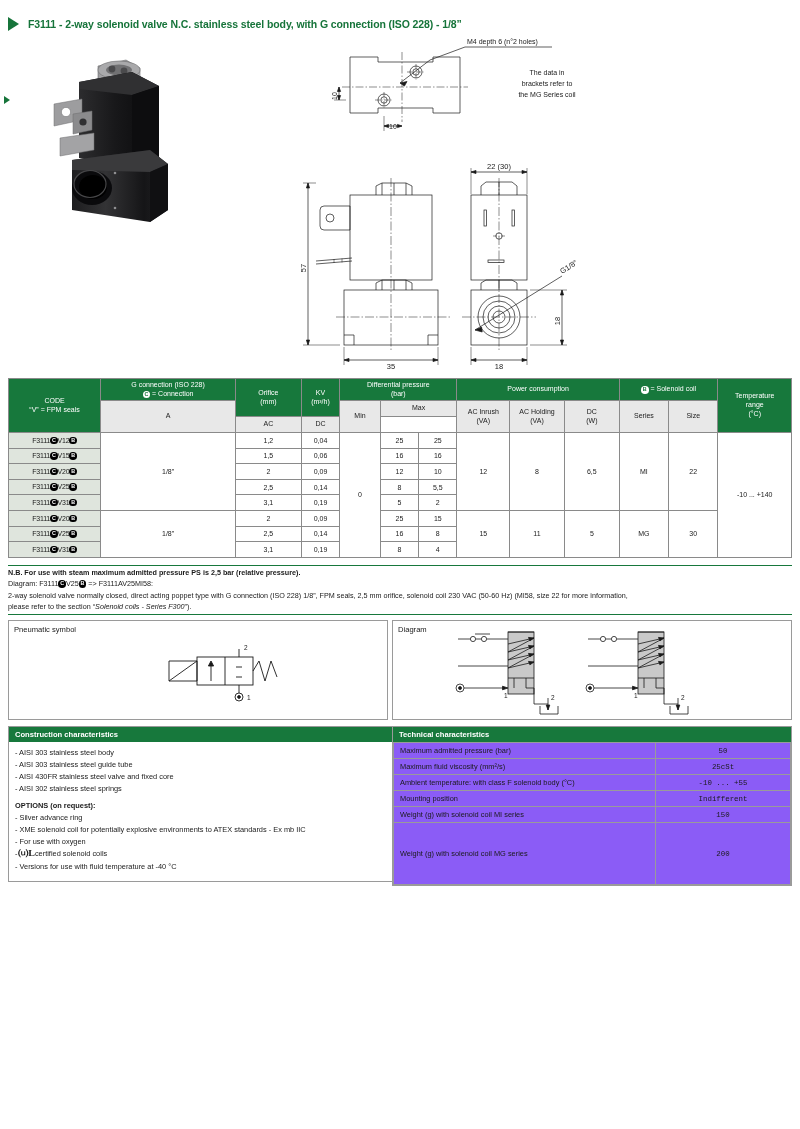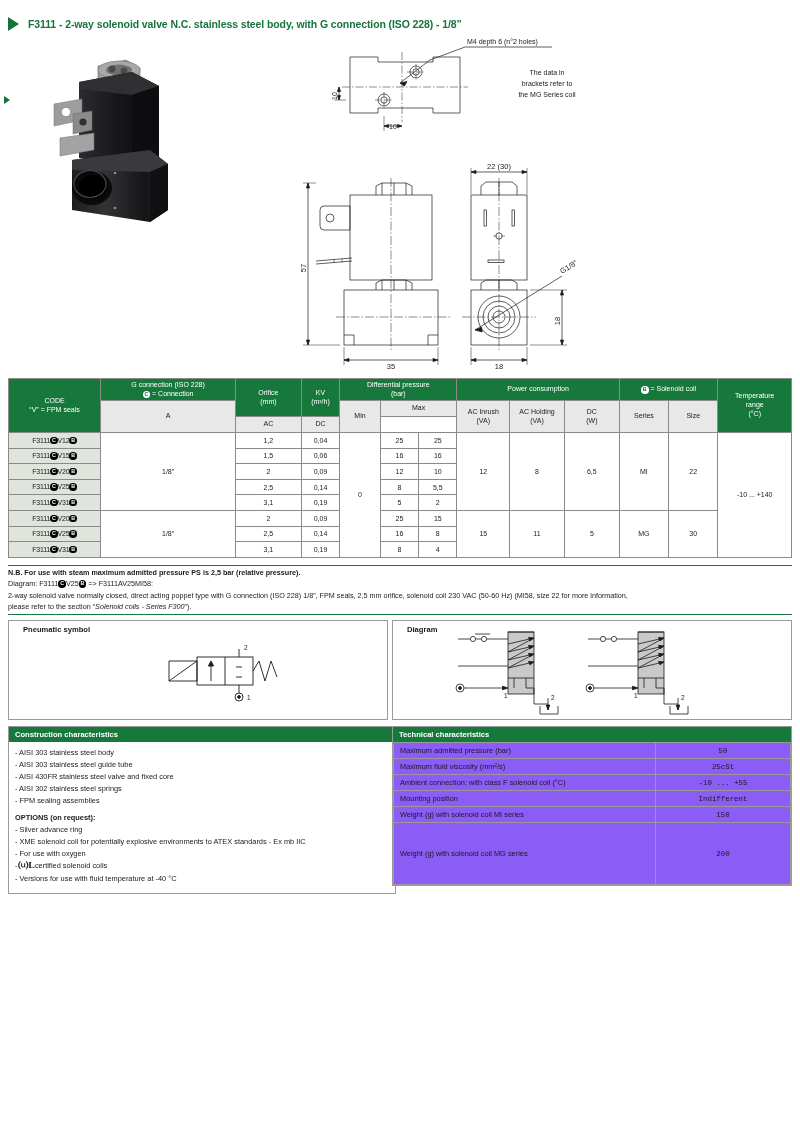--- a/index.html
+++ b/index.html
@@ -41,21 +41,21 @@
 
   
   .notes { position:absolute; left:8px; top:568px; width:784px; }
   .notes .nb { font-weight:bold; font-size:7.2px; margin-bottom:2px; }
   .notes .ln { font-size:7.2px; line-height:1.45; }
   .hrule { position:absolute; left:8px; width:784px; height:1px; background:#17783c; }
 
   
   .panel-sym { position:absolute; left:8px; top:620px; width:380px; height:100px; border:0.6px solid #9a9a9a; background:#fff; }
   .panel-dia { position:absolute; left:392px; top:620px; width:400px; height:100px; border:0.6px solid #9a9a9a; background:#fff; }
-  .panel-lbl { position:absolute; left:14px; top:4px; font-size:7.6px; font-weight:bold; }
+  .panel-lbl { position:absolute; left:5px; top:4px; font-size:7.6px; font-weight:normal; }
 
   
   .constr { position:absolute; left:8px; top:726px; width:388px; border:0.6px solid #9a9a9a; background:#fff; }
   .tech { position:absolute; left:392px; top:726px; width:400px; border:0.6px solid #9a9a9a; background:#8b5cf6; }
   .sec-head { background:#17783c; color:#fff; font-weight:bold; font-size:7.6px; padding:3px 0 3px 6px; }
   .constr-body { padding:5px 6px 8px 6px; }
   .constr-body div { font-size:7.4px; line-height:1.62; }
   .opt-h { font-weight:bold; margin-top:5px; }
   .ttable { width:100%; border-collapse:collapse;padding-left:15px; }
   .ttable td { border:0.6px solid #9a9a9a; font-size:7.4px; padding:3px 0 3px 6px; }
@@ -504,21 +504,20 @@
 </div>
 
 <div class="constr">
   <div class="sec-head">Construction characteristics</div>
   <div class="constr-body">
     <div id="constr-items">
         <div>- AISI 303 stainless steel body</div>
         <div>- AISI 303 stainless steel guide tube</div>
         <div>- AISI 430FR stainless steel valve and fixed core</div>
         <div>- AISI 302 stainless steel springs</div>
-        <div>- FPM sealing assemblies</div>
       </div>
     <div class="opt-h">OPTIONS (on request):</div>
     <div id="constr-options">
         <div>- Silver advance ring</div>
         <div>- XME solenoid coil for potentially explosive environments to ATEX standards - Ex mb IIC</div>
         <div>- For use with oxygen</div>
       </div>
     <div>
       <span>- </span><span class="ul-mark">⒰L</span><span> certified solenoid coils</span>
     </div>
@@ -532,21 +531,21 @@
     <tbody id="tech-body">
         <tr>
           <td>Maximum admitted pressure (bar)</td>
           <td class="val">50</td>
         </tr>
         <tr>
           <td>Maximum fluid viscosity (mm²/s)</td>
           <td class="val">25cSt</td>
         </tr>
         <tr>
-          <td>Ambient connection: with class F solenoid coil (°C)</td>
+          <td>Ambient temperature: with class F solenoid body (°C)</td>
           <td class="val">-10 ... +55</td>
         </tr>
         <tr>
           <td>Mounting position</td>
           <td class="val">Indifferent</td>
         </tr>
         <tr>
           <td>Weight (g) with solenoid coil MI series</td>
           <td class="val">150</td>
         </tr>

